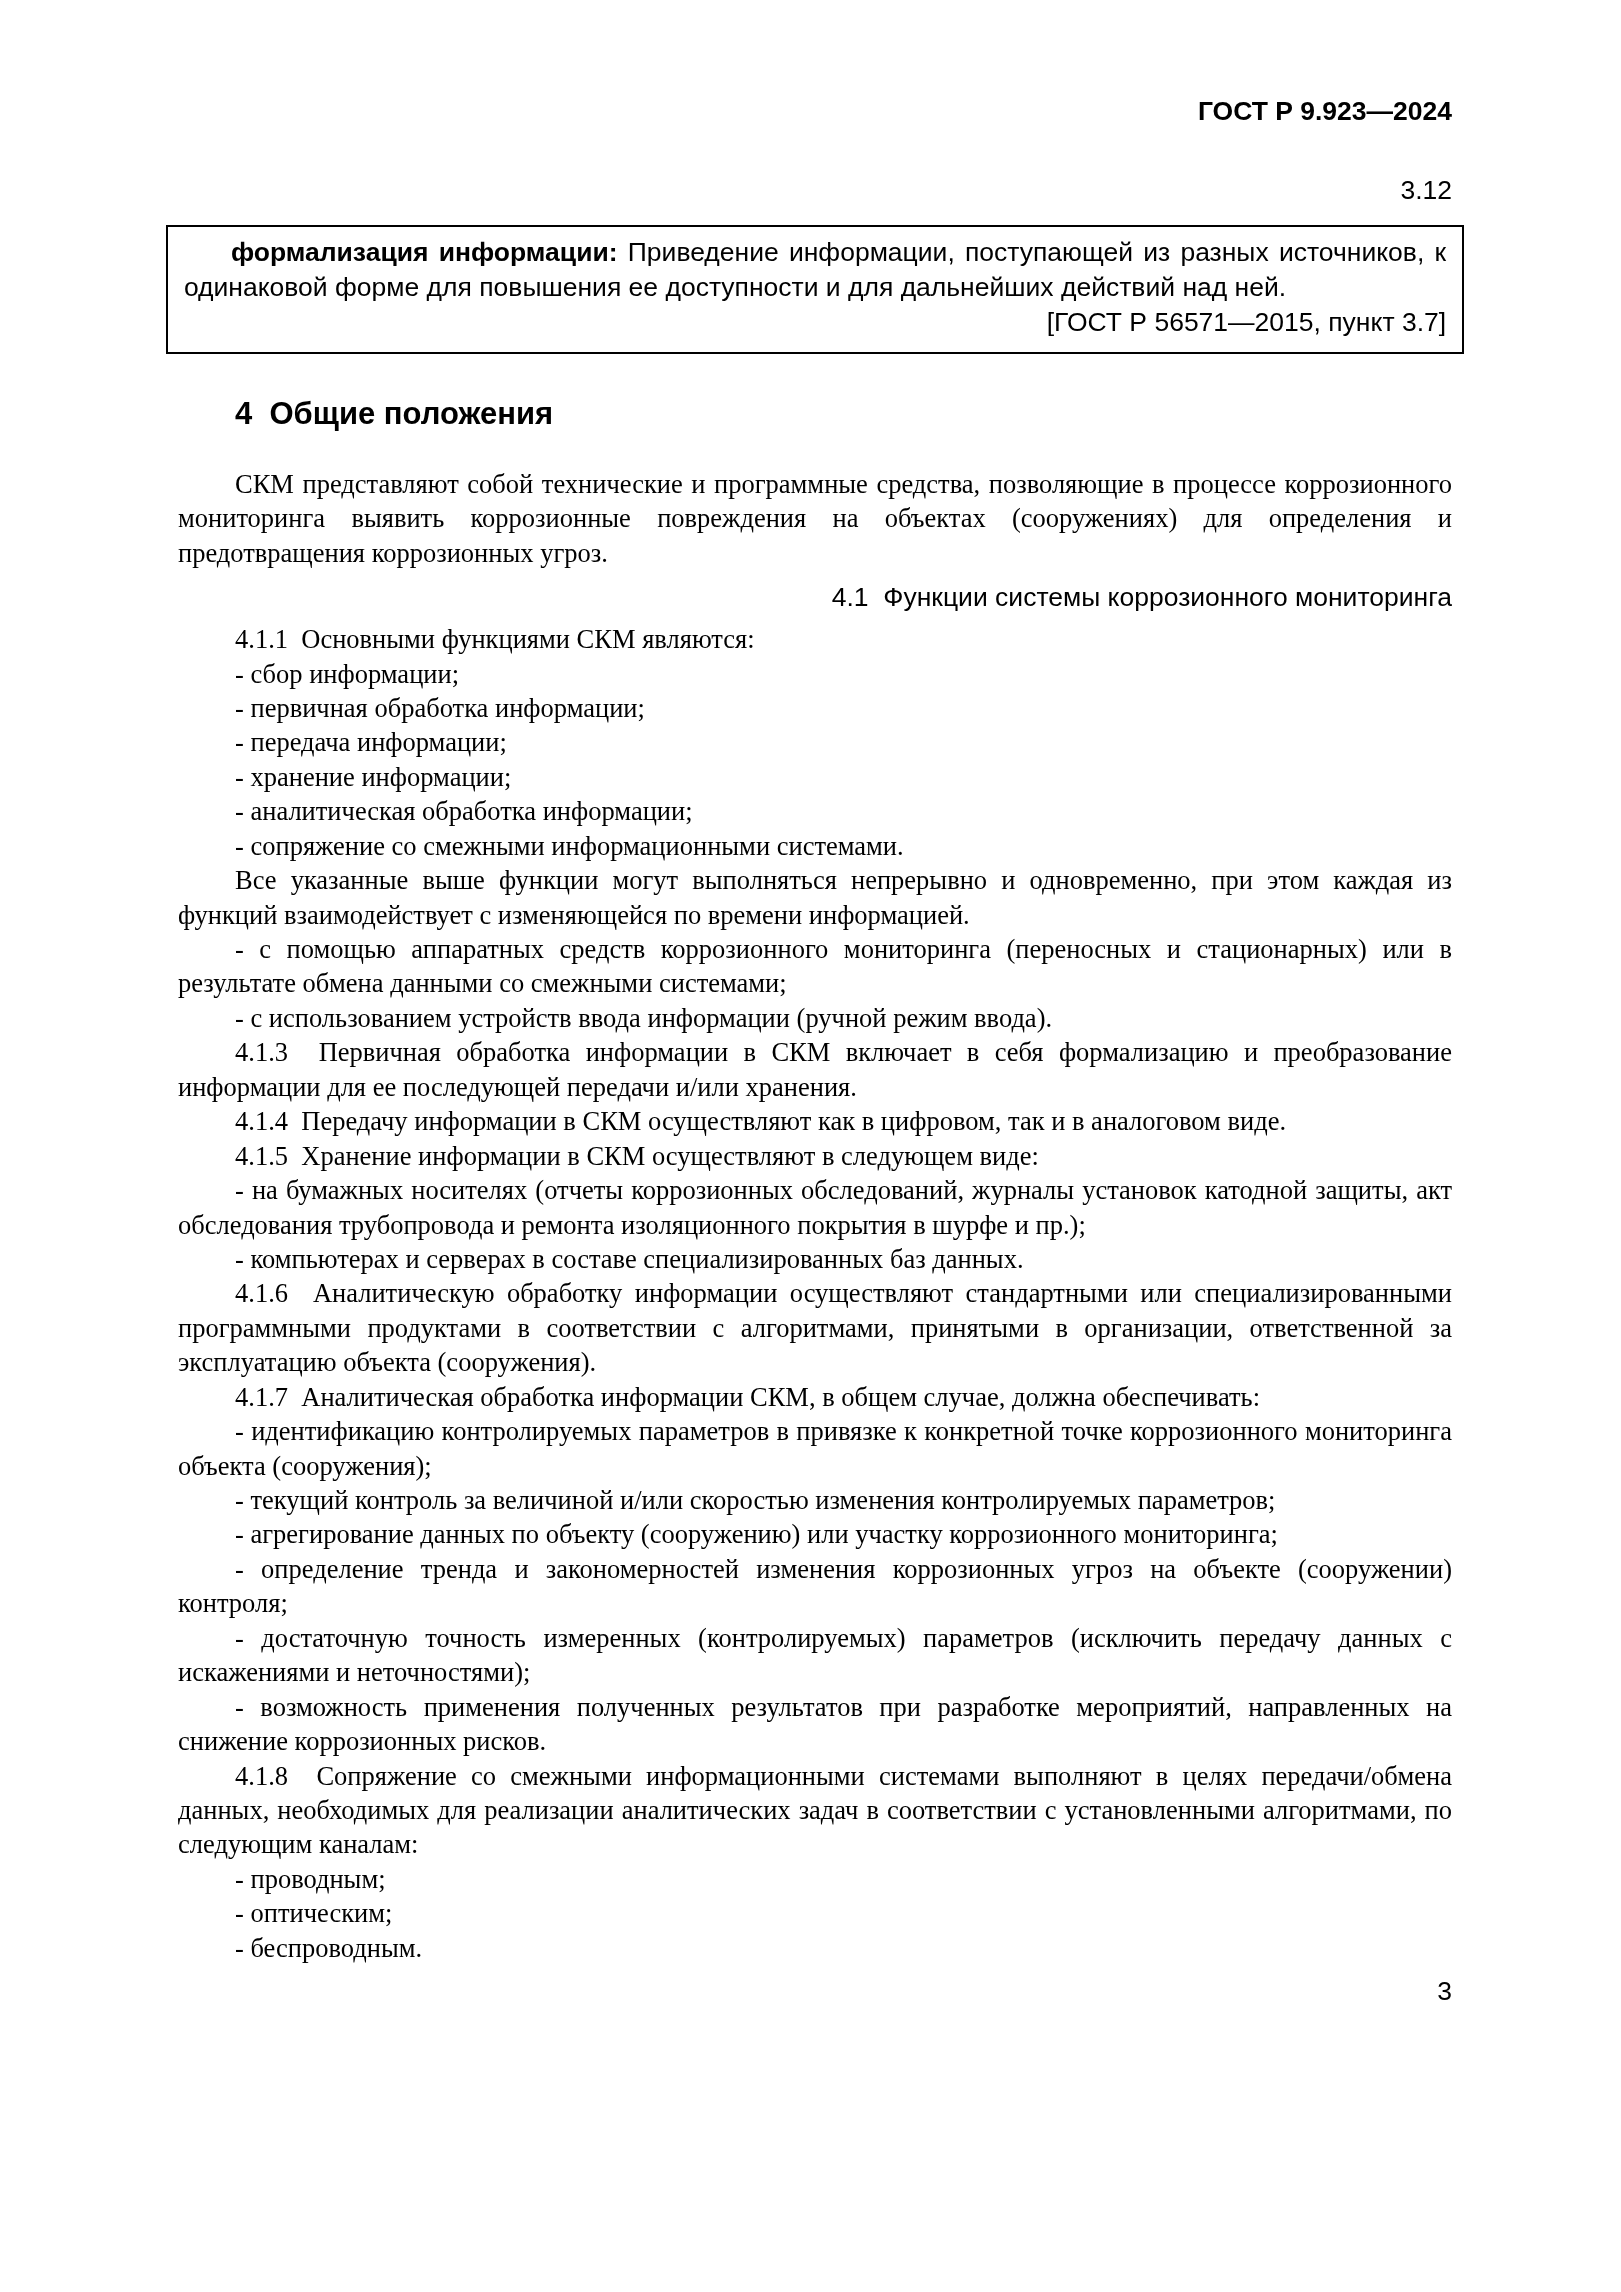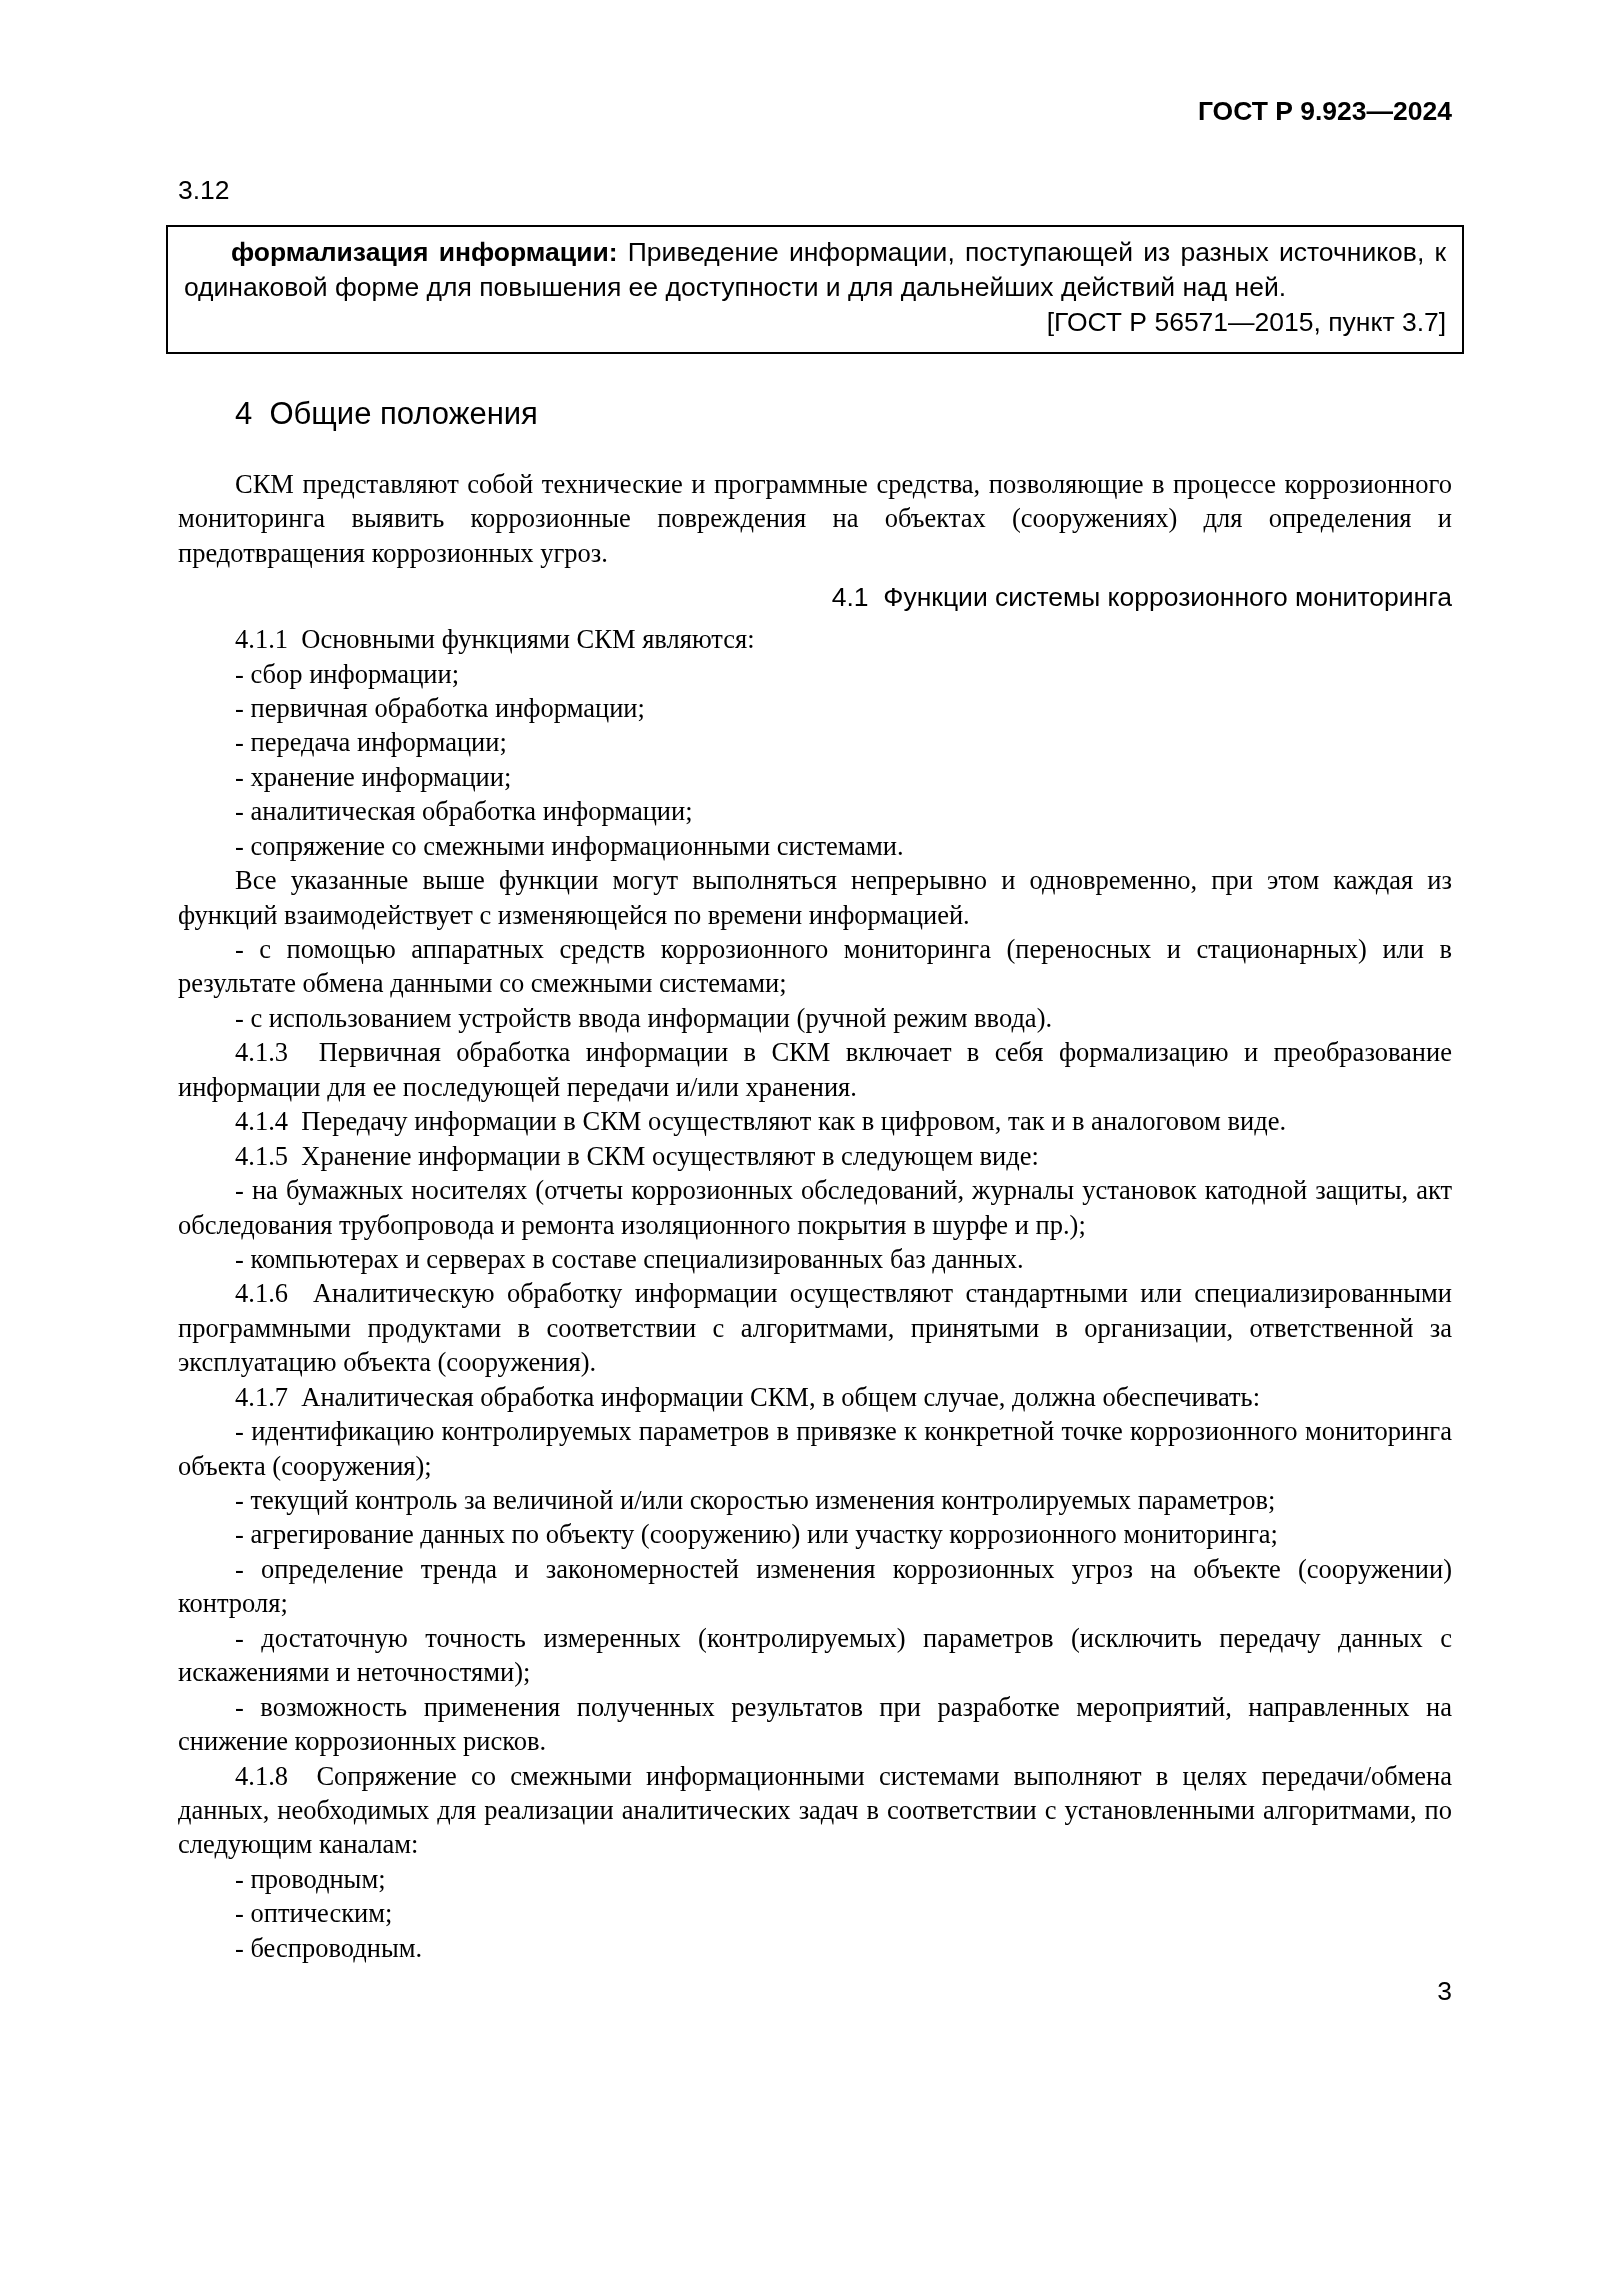--- a/index.html
+++ b/index.html
@@ -21,20 +21,21 @@
   .doc-header {
     text-align: right;
     font-weight: 700;
     font-size: 26.5px;
     line-height: 1.3;
   }
   .clause-number {
     margin: 45px 0 0 0;
     font-size: 26.5px;
     line-height: 1.3;
+    text-align: right;
   }
   .definition-box {
     border: 2px solid #000000;
     margin: 17.6px -11.8px 0 -11.8px;
     padding: 7.8px 15.7px 11.8px 15.7px;
     font-size: 26.5px;
     line-height: 1.32;
   }
   .box-para {
     margin: 0;
@@ -43,21 +44,21 @@
   }
   .box-para b { font-weight: 700; }
   .box-source {
     margin: 0;
     text-indent: 47px;
     text-align: right;
   }
   .section-heading {
     font-size: 31px;
     line-height: 1.25;
-    font-weight: 400;
+    font-weight: 700;
     margin: 41px 0 33px 0;
     text-indent: 57px;
   }
   #blocks p.para {
     font-size: 26.5px;
     line-height: 1.3;
     margin: 0;
     text-indent: 57px;
     text-align: justify;
     font-family: Liberation Serif, serif;

